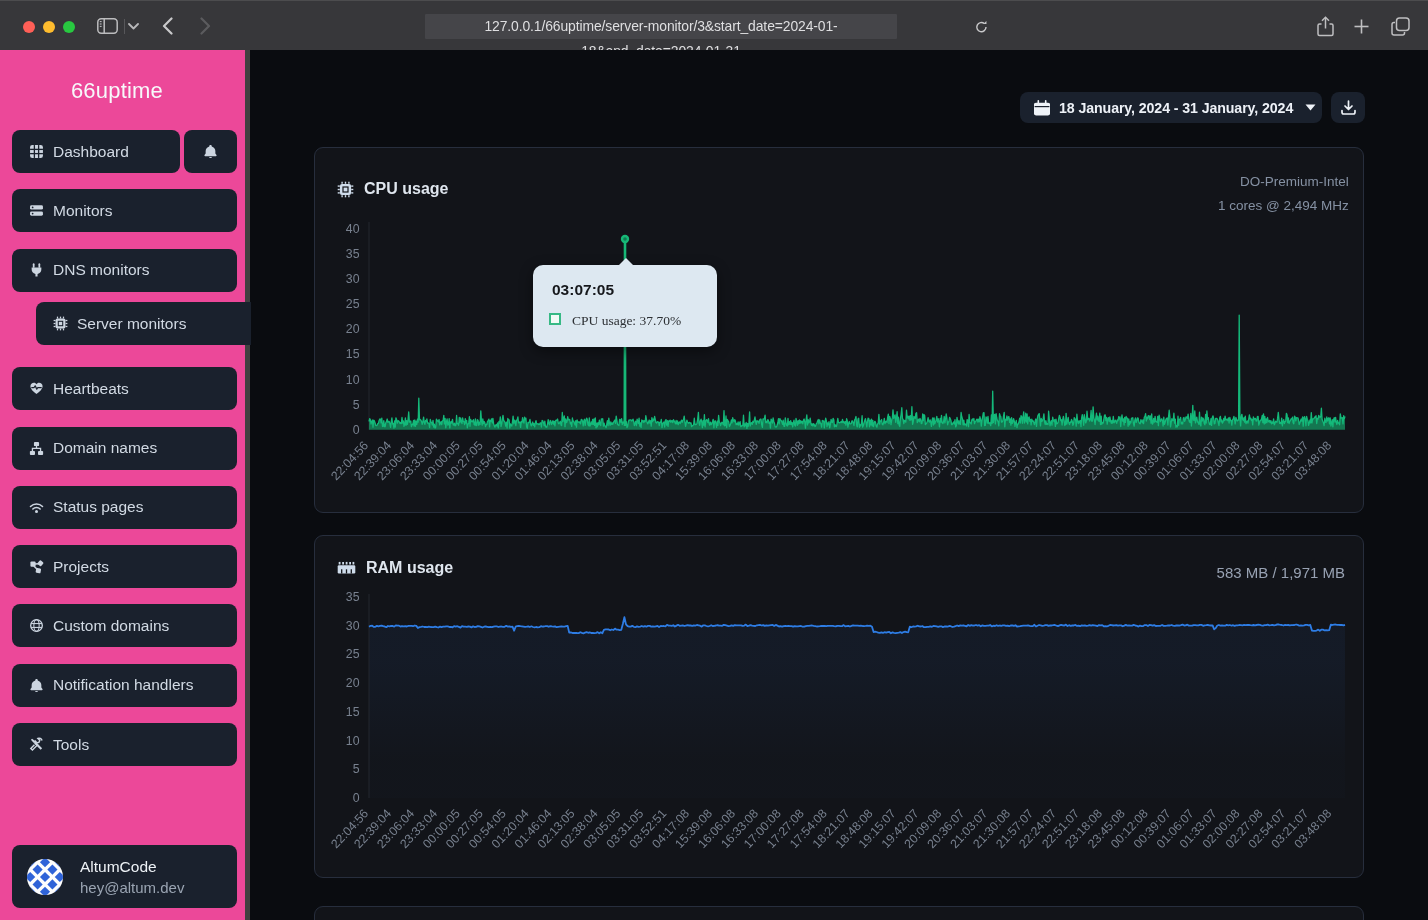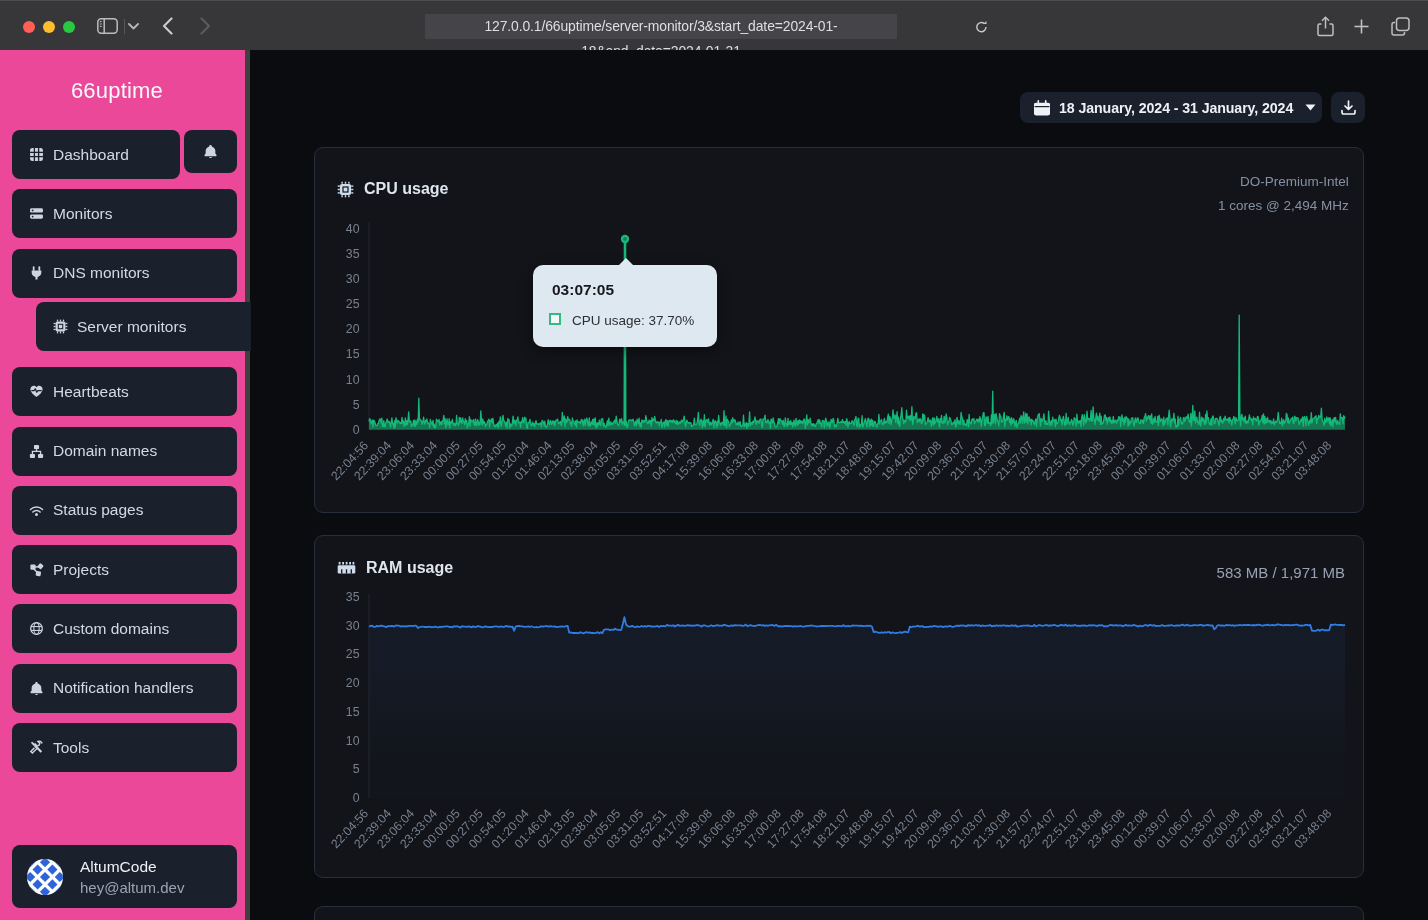--- a/index.html
+++ b/index.html
@@ -10,21 +10,21 @@
 #chrome { position:absolute; left:0; top:0; width:1428px; height:50px; background:#37373a; border-top:1px solid #4c4c4e; box-sizing:border-box; }
 .tl { position:absolute; top:20px; width:12px; height:12px; border-radius:50%; }
 #urlbar { position:absolute; left:425px; top:13px; width:472px; height:25px;
   background:#454549; border-radius:1px; color:#dfdfe1; font-size:13px;
   text-align:center; line-height:25px; font-size:13.9px; letter-spacing:-0.1px; }
 
 #sidebar { position:absolute; left:0; top:50px; width:250px; height:870px;
   background:#ec4899; border-right:5px solid #404040; }
 #logo { position:absolute; left:0; top:28px; width:234px; text-align:center;
   color:#f7f9fb; font-size:22px; font-weight:400; letter-spacing:0.2px; }
-.sbtn { position:absolute; left:12px; width:225px; height:49px; background:#1a212d;
+.sbtn { position:absolute; left:12px; width:225px; height:43px; background:#1a212d;
   border-radius:8px; display:flex; align-items:center; color:#d2dae4; font-size:15.5px; }
 .sbtn svg { width:15px; height:15px; margin-left:17px; margin-right:9px; flex:none; }
 #bellbtn svg { width:15px; height:15px; }
 .ubtn { position:absolute; background:#1a212d; border-radius:8px;
   display:flex; align-items:center; justify-content:center; }
 
 #main { position:absolute; left:251px; top:50px; width:1177px; height:688px; background:#0a0c10; }
 .card { position:absolute; left:63px; width:1050px; background:#121419;
   border:1px solid #272e3d; border-radius:9px; }
 .ctitle { position:absolute; left:22px; display:flex; align-items:center;
@@ -36,21 +36,21 @@
   background:#1a212d; border-radius:8px; display:flex; align-items:center;
   color:#edf1f7; font-size:14.2px; font-weight:700; letter-spacing:-0.1px; white-space:nowrap; }
 #dlbtn { position:absolute; left:1080px; top:42px; width:34px; height:31px;
   background:#1a212d; border-radius:8px; display:flex; align-items:center; justify-content:center; }
 
 #tip { position:absolute; left:218px; top:117px; width:184px; height:82px;
   background:#dde8f1; border-radius:10px; box-shadow:0 4px 14px rgba(0,0,0,.45); }
 #tip .t1 { position:absolute; left:19px; top:16px; font-size:15.5px; font-weight:700; color:#16181c; }
 #tip .sq { position:absolute; left:16px; top:48px; width:12px; height:12px;
   background:#f2faf6; border:2px solid #37b985; }
-#tip .t2 { position:absolute; left:39px; top:48px; font-size:13.5px; color:#2c2f33; }
+#tip .t2 { position:absolute; left:39px; top:48px; font-size:13.5px; color:#2c2f33;font-family:Liberation Serif, serif; }
 #tip .arrow { position:absolute; left:85px; top:-7px; width:0; height:0;
   border-left:8px solid transparent; border-right:8px solid transparent;
   border-bottom:8px solid #dde8f1; }
 </style>
 </head>
 <body>
 
 <div id="chrome">
   <div class="tl" style="left:23px;background:#ff5f57"></div>
   <div class="tl" style="left:43px;background:#febc2e"></div>

